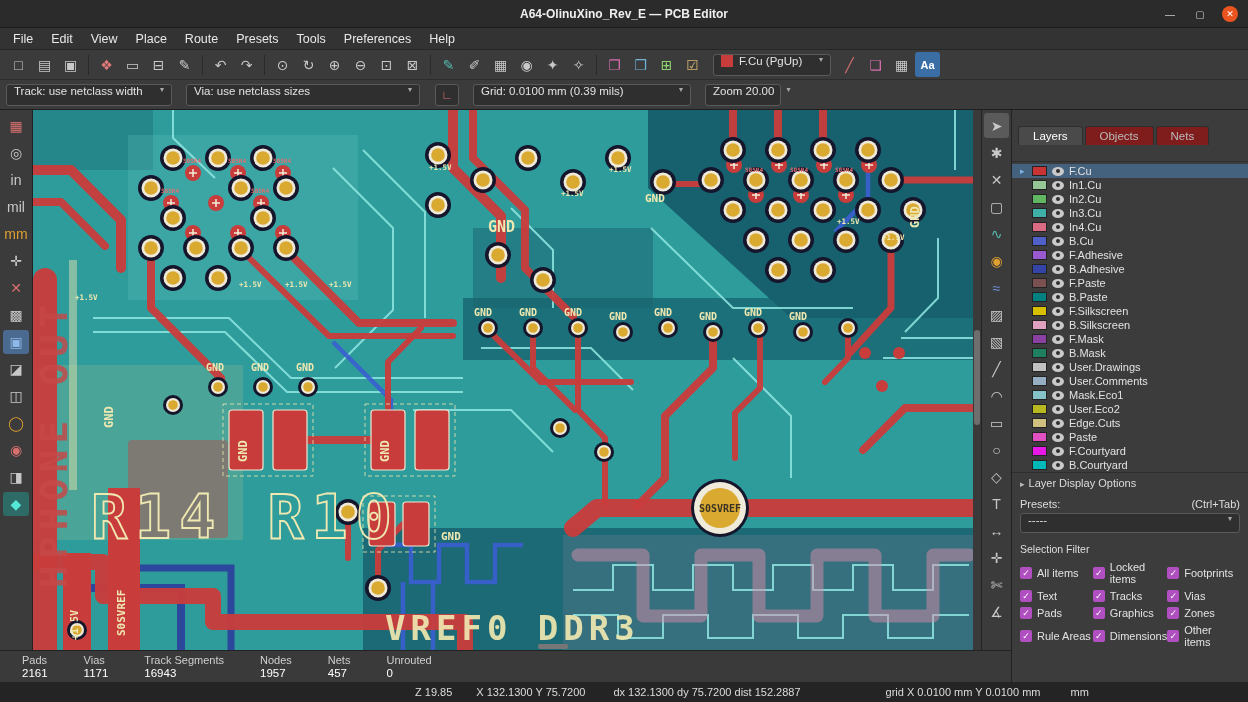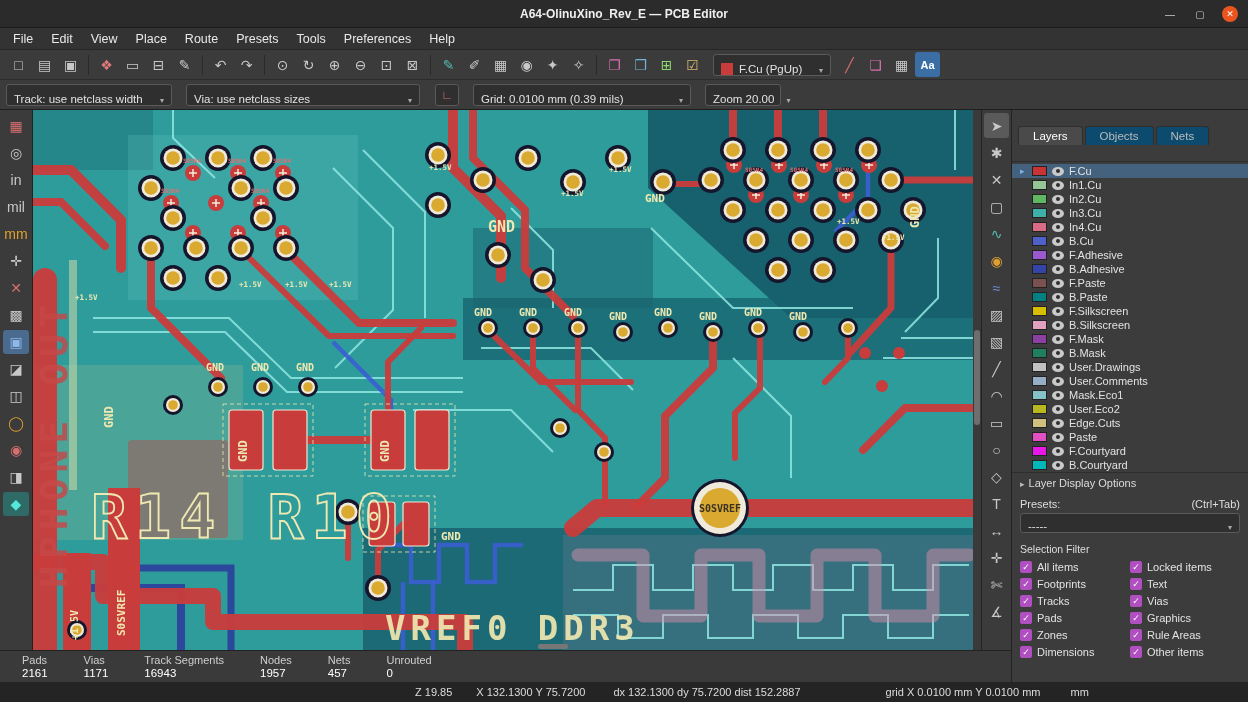--- a/index.html
+++ b/index.html
@@ -22,21 +22,21 @@
   .toolbar{position:absolute;left:0;width:1248px;background:#3B3B3B;display:flex;align-items:center;padding-left:6px}
   #toolbar1{top:50px;height:30px;border-bottom:1px solid #2c2c2c}
   #toolbar2{top:80px;height:30px;border-bottom:1px solid #1f1f1f}
   .tbgroup{display:flex;align-items:center;gap:1px}
   .tsep{width:1px;height:20px;background:#2a2a2a;margin:0 5px}
   .tbtn,.ltbtn,.rtbtn{border:none;background:transparent;font:inherit;display:flex;align-items:center;justify-content:center;color:#c8c8c8}
   .tbtn{width:25px;height:25px}
   .tglyph{font-size:14px;color:#c8c8c8}
   .g7 button:last-of-type{background:#3A6EA5;border-radius:3px}
   .g7 button:last-of-type .tglyph{color:#fff;font-size:11px;font-weight:bold}
-  .combo{height:22px;background:#2F2F2F;border:1px solid #5a5a5a;border-radius:3px;display:flex;align-items:flex-end;gap:6px;padding:0 7px;font-size:11.5px;color:#e2e2e2;white-space:nowrap}
+  .combo{height:22px;background:#2F2F2F;border:1px solid #5a5a5a;border-radius:3px;display:flex;align-items:flex-start;gap:6px;padding:0 7px;font-size:11.5px;color:#e2e2e2;white-space:nowrap}
   .combo::after{content:"▾";margin-left:auto;font-size:8px;color:#aaa;padding-left:6px}
   .layer-combo{width:118px;margin-left:8px;margin-right:6px}
   .lyr-swatch{width:12px;height:12px;background:var(--copper);flex:0 0 auto}
   .combo-track{width:166px}
   .combo-via{width:234px;margin-left:14px}
   .posture-btn{width:24px;height:22px;margin-left:15px;border:1px solid #5a5a5a;border-radius:3px;background:#2F2F2F;color:#d86f6f;font-weight:bold;font-size:12px}
   .combo-grid{width:218px;margin-left:14px}
   .combo-zoom{width:76px;margin-left:14px}
 
   
@@ -70,38 +70,38 @@
   .silk{fill:var(--silk)}
   .hollow{fill:none;stroke:var(--silk);stroke-width:1.8}
   .redtxt{fill:#C84848;opacity:.82}
   .tinyred{fill:#E07070}
 
   
   .apanel{position:absolute;left:1011px;top:110px;width:237px;height:572px;background:#3C3C3C;border-left:1px solid #222;font-size:11px}
   .apanel-header{padding:5px 8px 3px;font-size:11.5px;color:#e8e8e8}
   .atabs{display:flex;gap:2px;padding:16px 6px;border-bottom:1px solid #2e2e2e}
   .atabs [data-repeat]{display:flex;gap:2px}
-  .atab{padding:3px 14px;background:#0c4a6e;color:#bbb;border:1px solid #2e2e2e;border-bottom:none;border-radius:3px 3px 0 0;font-size:11.5px}
+  .atab{padding:3px 14px;background:#7f1d1d;color:#bbb;border:1px solid #2e2e2e;border-bottom:none;border-radius:3px 3px 0 0;font-size:11.5px}
   .atabs span:nth-of-type(1){background:#4A4A4A;color:#fff}
   .layers-list{padding-top:2px}
   .layer-row{display:flex;align-items:center;height:14px;padding-left:8px;gap:5px}
   .layers-list div:nth-of-type(1){background:var(--selection)}
   .row-marker{width:7px;font-size:9px;color:#7FB2E5;visibility:hidden}
   .row-marker::before{content:"▸"}
   .layers-list div:nth-of-type(1) .row-marker{visibility:visible}
   .lswatch{width:15px;height:10px;border:1px solid #222;flex:0 0 auto}
   .eye{width:12px;height:9px;background:#C9C9C9;border-radius:50%;position:relative;flex:0 0 auto}
   .eye::after{content:"";position:absolute;left:4px;top:2.5px;width:4px;height:4px;border-radius:50%;background:#2e2e2e}
   .layer-name{color:#e2e2e2}
   .ldo{display:flex;align-items:center;gap:4px;padding:4px 8px;border-top:1px solid #2e2e2e;color:#ddd}
   .ldo-arrow::before{content:"▸";font-size:9px;color:#bbb}
   .presets-row{display:flex;justify-content:space-between;padding:5px 8px 3px;color:#ddd}
   .preset-combo{margin:0 8px;height:20px}
   .sfilter-title{padding:10px 8px 4px;font-size:10.5px;color:#ddd}
-  .filter-grid{display:grid;grid-template-columns:1fr 1fr;row-gap:5px;padding:2px 8px}
+  .filter-grid{display:grid;grid-template-columns:1fr 1fr 1fr;row-gap:5px;padding:2px 8px}
   .filter-item{display:flex;align-items:center;gap:5px}
   .cbx{width:12px;height:12px;background:var(--checkbox);border-radius:2px;color:#fff;font-size:9px;display:flex;align-items:center;justify-content:center;flex:0 0 auto}
   .cbx::before{content:"✓"}
   .cbx-label{font-size:11px;color:#e2e2e2}
 
   
   .countsbar{position:absolute;left:0;top:650px;width:1011px;height:32px;background:#3A3A3A;border-top:1px solid #222;display:flex;gap:36px;padding:3px 0 0 22px}
   .countsbar [data-repeat]{display:flex;gap:36px}
   .count{display:flex;flex-direction:column;line-height:13px}
   .count-label{font-size:11px;color:#cfcfcf}

